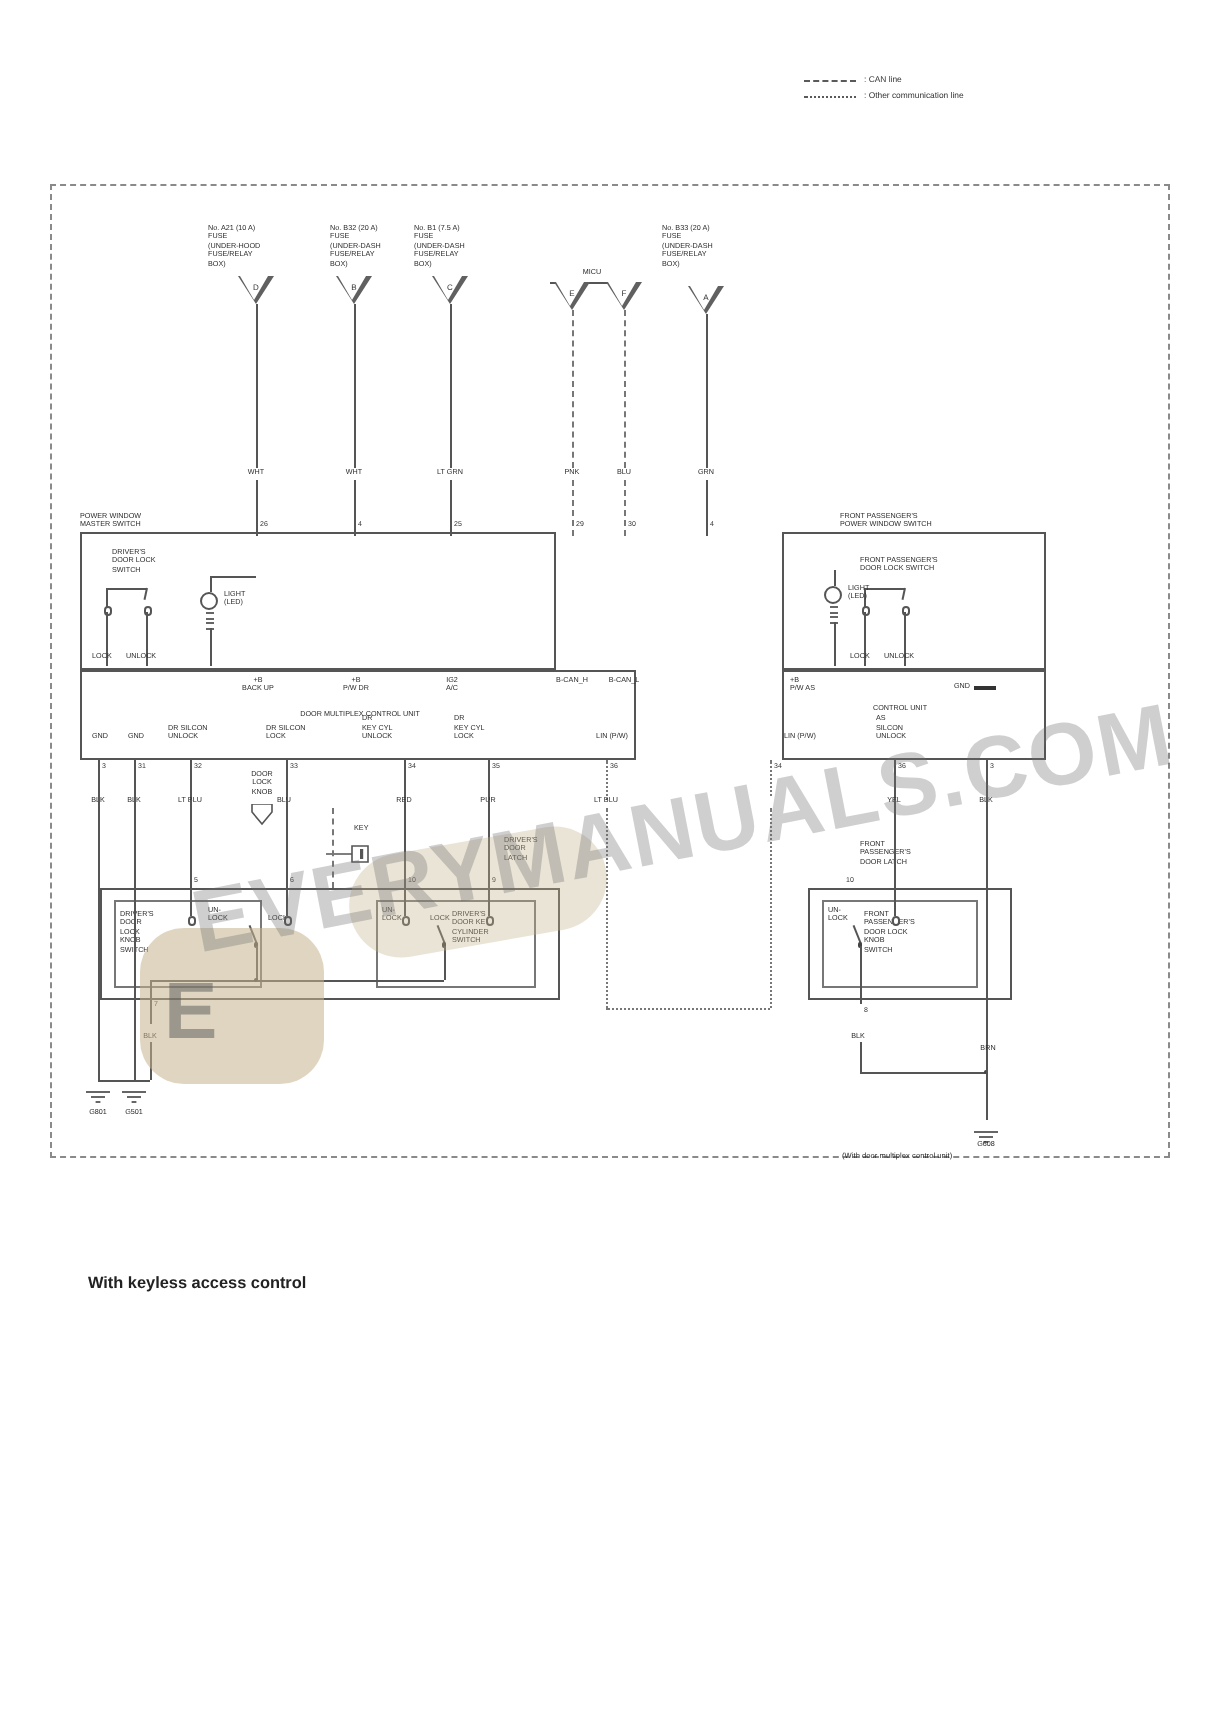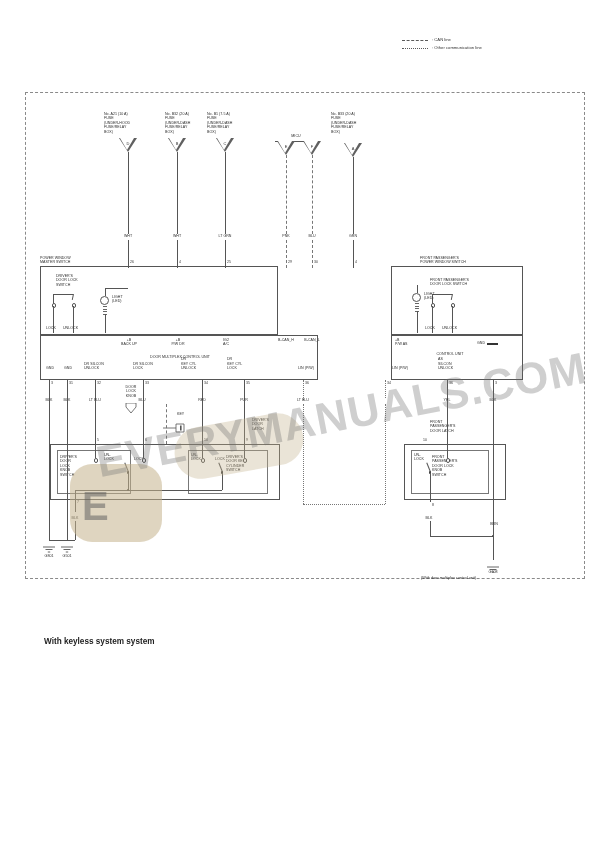--- a/index.html
+++ b/index.html
@@ -435,15 +435,15 @@
 
   <div class="lbl" style="left:421px;top:576px;font-size:3.8px;">(With door multiplex control unit)</div>
 
   <div id="wm">
     <div class="wblob"></div>
     <div class="wblob2"></div>
     <div class="we">E</div>
     <div class="wtext">EVERYMANUALS.COM</div>
   </div>
 
-  <div id="caption">With keyless system system</div>
+  <div id="caption">With keyless access control</div>
 
 </div>
 
 </body></html>

